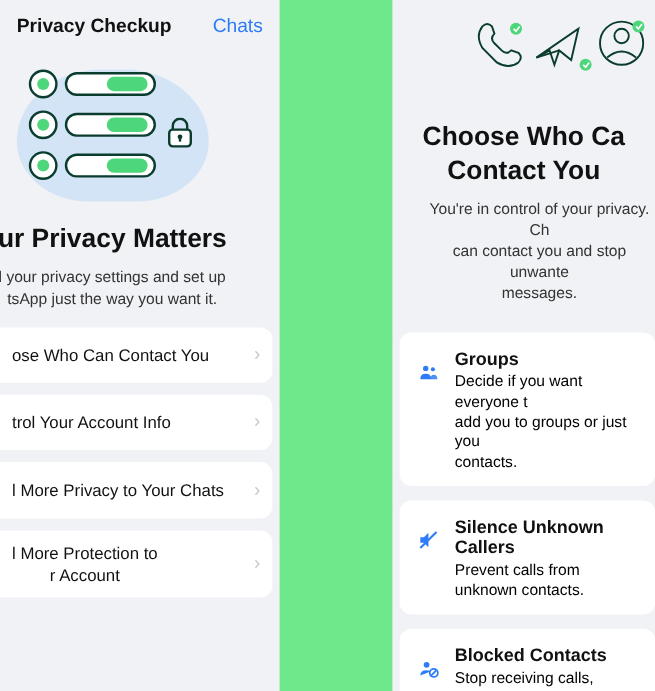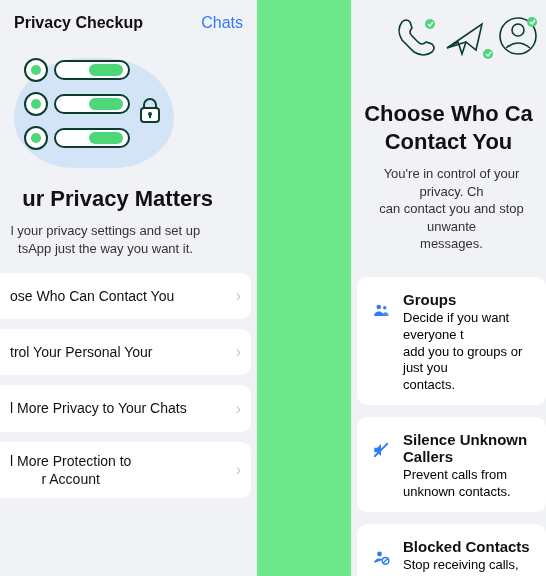--- a/index.html
+++ b/index.html
@@ -5,21 +5,21 @@
 * { margin: 0; padding: 0; box-sizing: border-box; }
 body {
   font-family: -apple-system, BlinkMacSystemFont, "Segoe UI", Helvetica, Arial, sans-serif;
   width: 546px; height: 576px;
   background: #6EE88A;
   display: flex;
   overflow: hidden;
   position: relative;
 }
 .panel { background: #F0F2F5; height: 100%; position: relative; overflow: hidden; }
-.panel-left { width: 257px; flex-shrink: 0; }
+.panel-left { width: 233px; flex-shrink: 0; }
 .gap { width: 94px; flex-shrink: 0; }
 .panel-right { flex: 1; }
 
 
 .header-row { display: flex; justify-content: space-between; align-items: center; padding: 14px 14px 10px 14px; }
 .header-title { font-size: 16px; font-weight: 600; color: #111; }
 .done-link { font-size: 16px; font-weight: 500; color: #2E7CF6; }
 
 .hero-illustration {
   margin: 8px auto 16px 10px;
@@ -74,21 +74,21 @@
 .card .label { line-height: 1.3; text-align: center; }
 .chev { color: #C7C7CC; font-size: 16px; font-weight: 400; }
 
 
 .right-hero {
   display: flex; justify-content: flex-end; padding: 10px 4px 4px 0;
 }
 .right-hero svg { width: 150px; height: 60px; }
 
 .right-title { font-size: 22px; font-weight: 700; color: #111; text-align: center; margin: 26px 0 10px 0; line-height: 1.25; }
-.right-sub { font-size: 13px; color: #333; text-align: center; padding: 0 4px 0 10px; line-height: 1.35; margin-bottom: 24px; }
+.right-sub { font-size: 13px; color: #333; text-align: center; padding: 0 4px 0 30px; line-height: 1.35; margin-bottom: 24px; }
 
 .item {
   background: #fff; border-radius: 10px; margin: 12px 0 12px 6px;
   padding: 14px 10px 11px 14px;
   display: flex; align-items: flex-start; gap: 12px;
 }
 .item-icon { width: 20px; flex-shrink: 0; display: flex; align-items: center; justify-content: center; margin-top: 10px; }
 .item-icon svg { width: 18px; height: 18px; }
 .item-body { flex: 1; }
 .item-title { font-size: 15px; font-weight: 600; color: #111; margin-bottom: 2px; }
@@ -128,21 +128,21 @@
   </div>
 
   <div class="big-title">ur Privacy Matters</div>
   <div class="subtitle">l your privacy settings and set up<br>tsApp just the way you want it.</div>
 
   <div class="card">
     <span class="label">ose Who Can Contact You</span>
     <span class="chev">›</span>
   </div>
   <div class="card">
-    <span class="label">trol Your Personal Your</span>
+    <span class="label">trol Your Account Info</span>
     <span class="chev">›</span>
   </div>
   <div class="card">
     <span class="label">l More Privacy to Your Chats</span>
     <span class="chev">›</span>
   </div>
   <div class="card two">
     <span class="label">l More Protection to<br>r Account</span>
     <span class="chev">›</span>
   </div>

